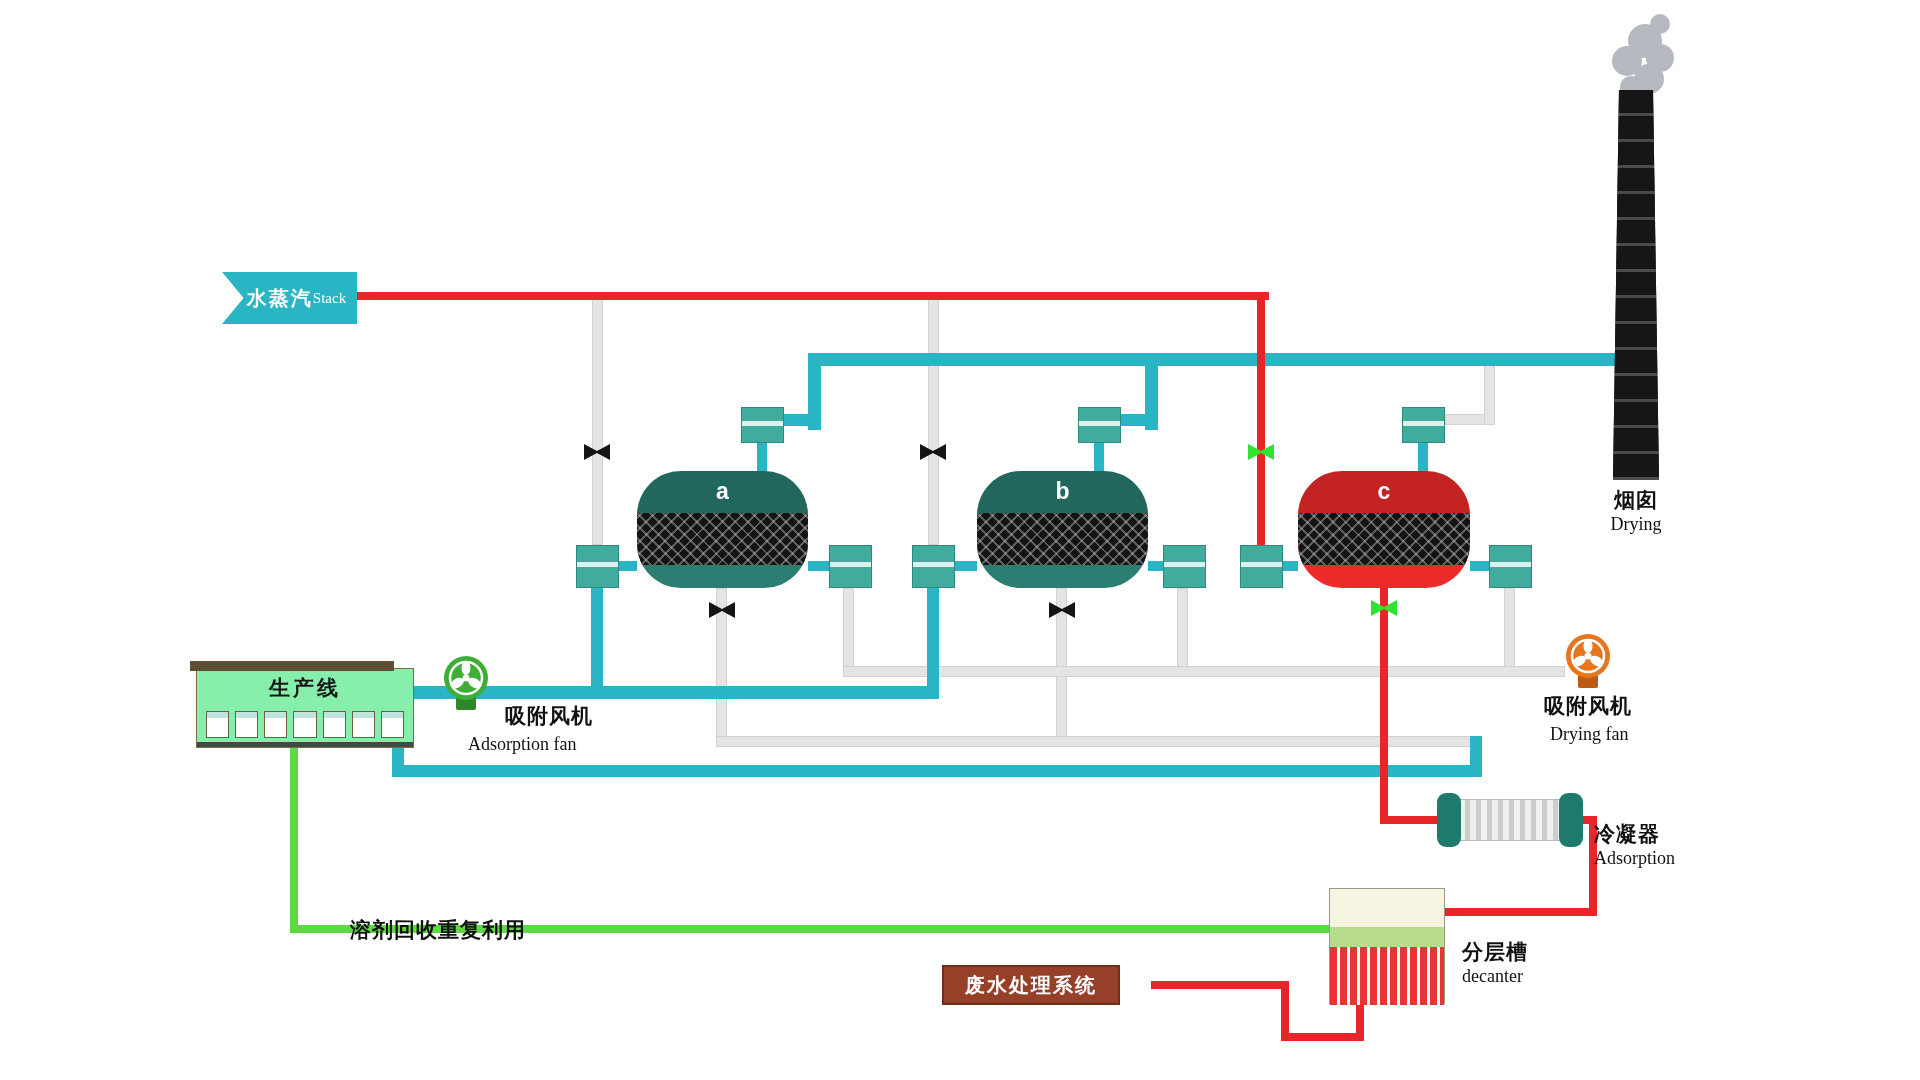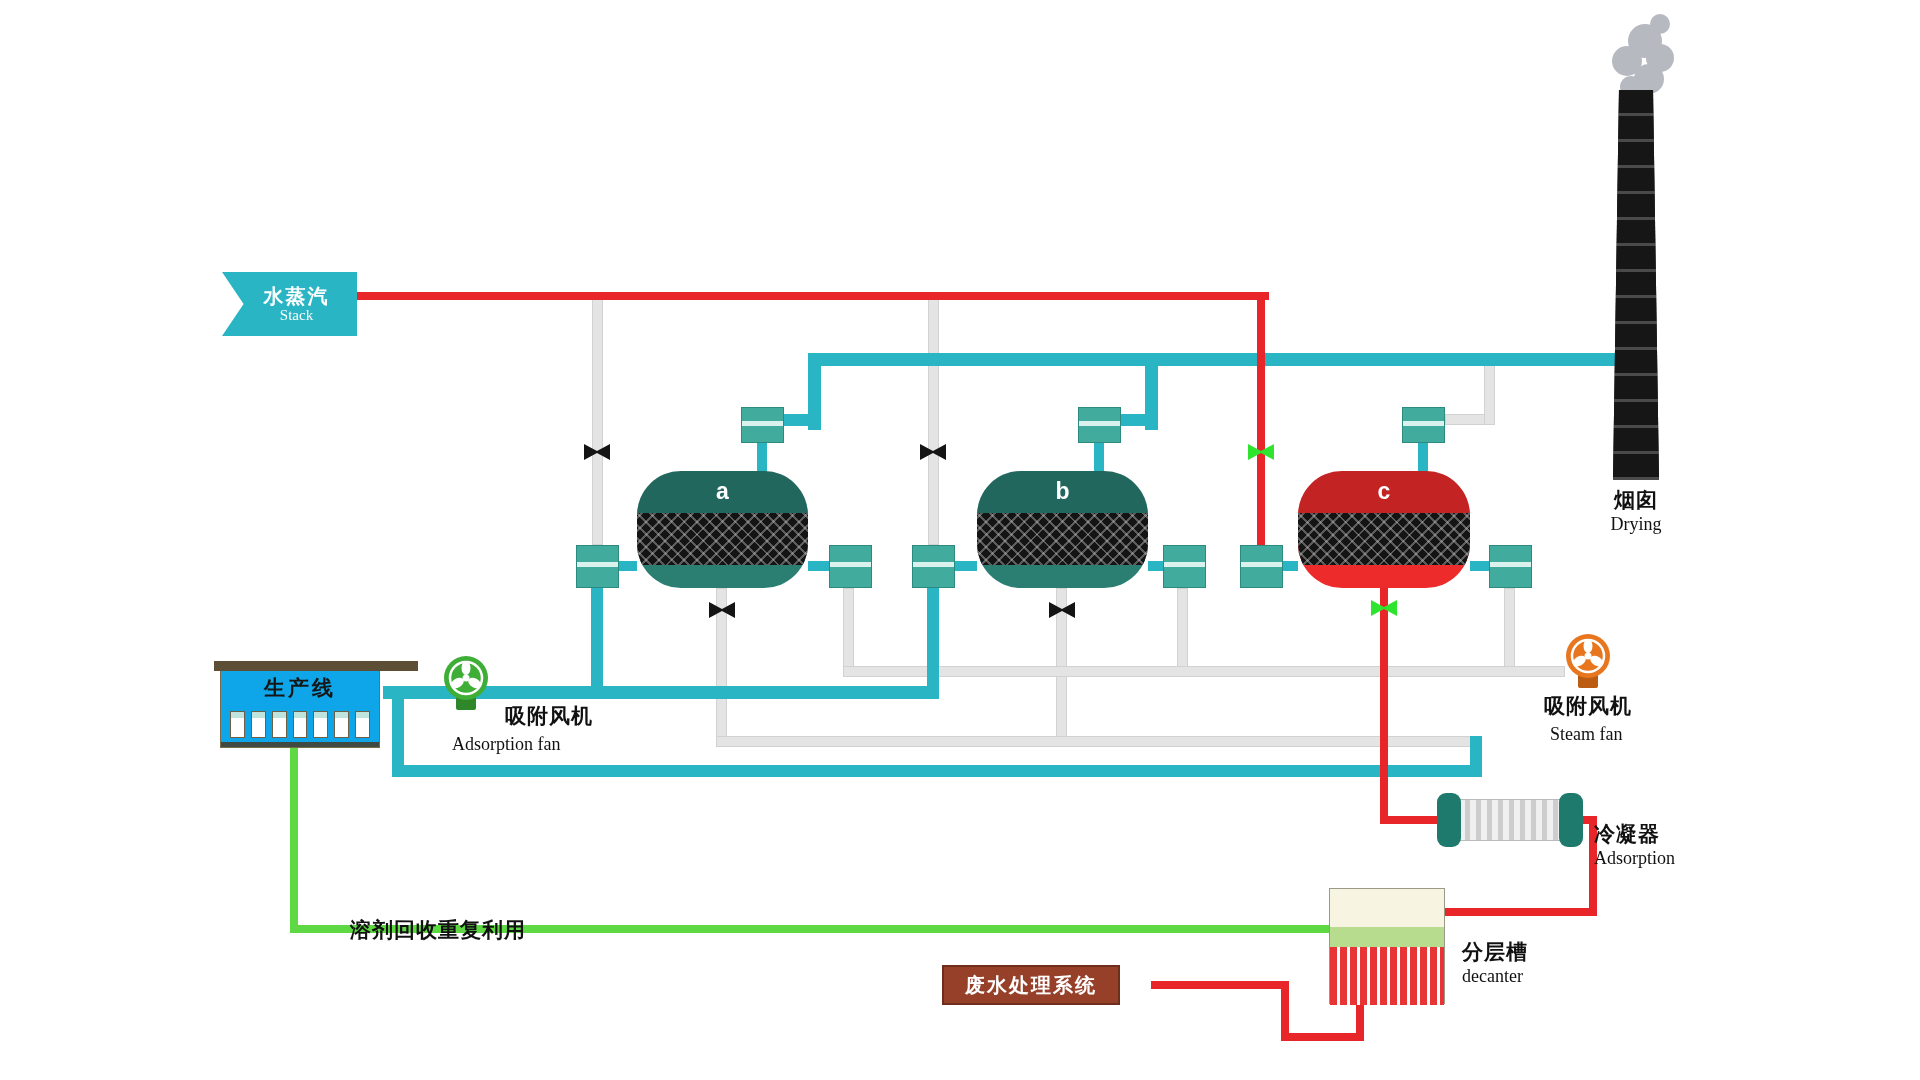--- a/index.html
+++ b/index.html
@@ -10,23 +10,23 @@
   .p{position:absolute;}
   .gray{background:#e4e4e4;box-shadow:inset 0 0 0 1px #d2d2d2;z-index:1;}
   .teal{background:#2ab5c4;z-index:2;}
   .green{background:#5ed943;z-index:2;}
   .red{background:#e8262a;z-index:3;}
 
   .comp{position:absolute;z-index:4;}
 
   
   .banner{
-    width:135px;height:64px;background:#2ab5c4;color:#fff;
+    width:135px;height:52px;background:#2ab5c4;color:#fff;
     clip-path:polygon(0 0,100% 0,100% 100%,0 100%,16% 50%);
-    display:flex;flex-direction:column;align-items:center;justify-content:center;
+    display:flex;flex-direction:row;align-items:center;justify-content:center;
     padding-left:14px;box-sizing:border-box;
   }
   .banner .zh-line{font-size:20px;font-weight:700;letter-spacing:2px;line-height:22px;}
   .banner .en-line{font-size:15px;font-family:"Liberation Serif",serif;line-height:17px;}
 
   
   .vessel{border-radius:44px;overflow:hidden;}
   .vessel .shade-top{position:absolute;left:0;right:0;top:0;height:40%;background:rgba(0,0,0,0.18);}
   .vessel .hatch{
     position:absolute;left:0;right:0;top:42px;height:52px;background-color:#141414;
@@ -47,21 +47,21 @@
 
   
   .valve{
     position:absolute;width:26px;height:16px;z-index:5;
     clip-path:polygon(0 0,50% 44%,100% 0,100% 100%,50% 56%,0 100%);
   }
   .valve.black{background:#141414;}
   .valve.open-green{background:#2fe42f;}
 
   
-  .building{width:160px;height:80px;background:#0ea5e9;border:1px solid #7a6c48;box-sizing:border-box;margin-left:24px;}
+  .building{width:218px;height:80px;background:#86efac;border:1px solid #7a6c48;box-sizing:border-box;}
   .building .roof{position:absolute;left:-7px;top:-8px;width:204px;height:10px;background:#5d4f35;}
   .building .plant-label{position:absolute;top:5px;left:0;width:100%;text-align:center;
     font-size:21px;font-weight:700;color:#161616;letter-spacing:3px;}
   .building .windows{position:absolute;left:9px;right:9px;bottom:9px;height:27px;display:flex;gap:6px;}
   .building .win{flex:1;background:linear-gradient(180deg,#bfe3dd 0 6px,#ffffff 6px);border:1px solid #6b5f46;}
   .building .base{position:absolute;left:0;bottom:0;width:100%;height:5px;background:#3f4a42;}
 
   
   .stack{
     width:46px;height:390px;background:#161616;
@@ -217,40 +217,40 @@
   <g fill="#ffffff">
     <ellipse cx="26" cy="14" rx="4.5" ry="7"></ellipse>
     <ellipse cx="26" cy="14" rx="4.5" ry="7" transform="rotate(120 26 24)"></ellipse>
     <ellipse cx="26" cy="14" rx="4.5" ry="7" transform="rotate(240 26 24)"></ellipse>
     <circle cx="26" cy="24" r="3.5"></circle>
   </g>
 </svg>
 <div class="lab" style="left:505px;top:702px">
   <div class="zh">吸附风机</div>
 </div>
-<div class="lab" style="left:452px;top:734px">
+<div class="lab" style="left:468px;top:734px">
   <div class="en">Adsorption fan</div>
 </div>
 
 <svg class="comp" style="left:1562px;top:632px" width="52" height="60" viewBox="0 0 52 60">
   <rect x="16" y="40" width="20" height="16" rx="2" fill="#bb5c12"></rect>
   <circle cx="26" cy="24" r="22" fill="#e8761e"></circle>
   <circle cx="26" cy="24" r="16" fill="none" stroke="#ffffff" stroke-width="2.5"></circle>
   <g fill="#ffffff">
     <ellipse cx="26" cy="14" rx="4.5" ry="7"></ellipse>
     <ellipse cx="26" cy="14" rx="4.5" ry="7" transform="rotate(120 26 24)"></ellipse>
     <ellipse cx="26" cy="14" rx="4.5" ry="7" transform="rotate(240 26 24)"></ellipse>
     <circle cx="26" cy="24" r="3.5"></circle>
   </g>
 </svg>
 <div class="lab" style="left:1544px;top:692px">
   <div class="zh">吸附风机</div>
 </div>
 <div class="lab" style="left:1550px;top:724px">
-  <div class="en">Steam fan</div>
+  <div class="en">Drying fan</div>
 </div>
 
 <div class="comp" style="left:1437px;top:793px;width:146px;height:54px">
   <div class="cond-body"></div>
   <div class="cond-cap leftc"></div>
   <div class="cond-cap rightc"></div>
 </div>
 <div class="lab" style="left:1594px;top:820px">
   <div class="zh">冷凝器</div>
   <div class="en">Adsorption</div>

